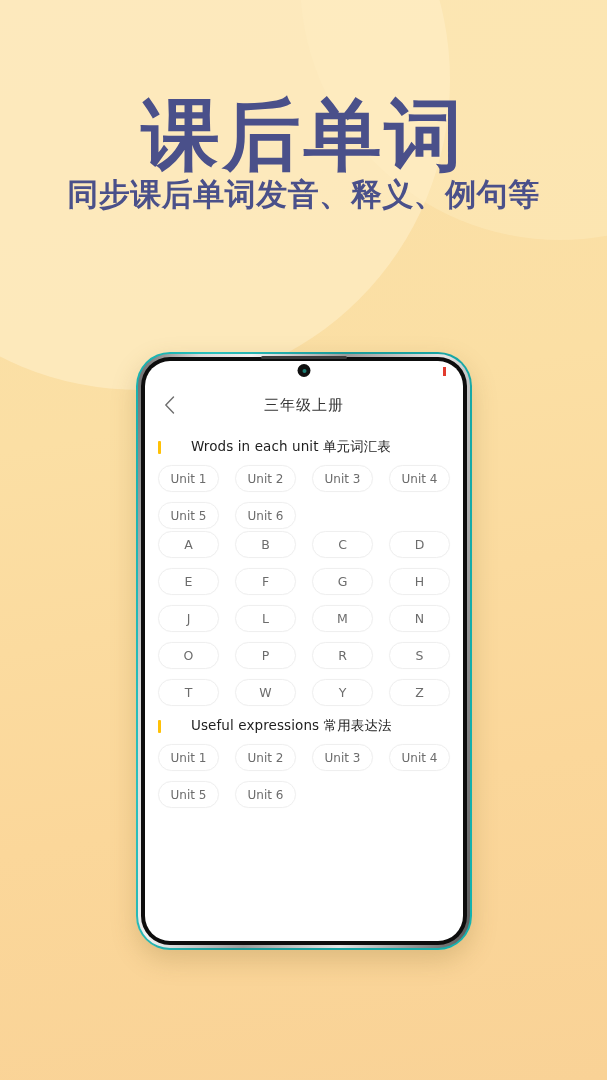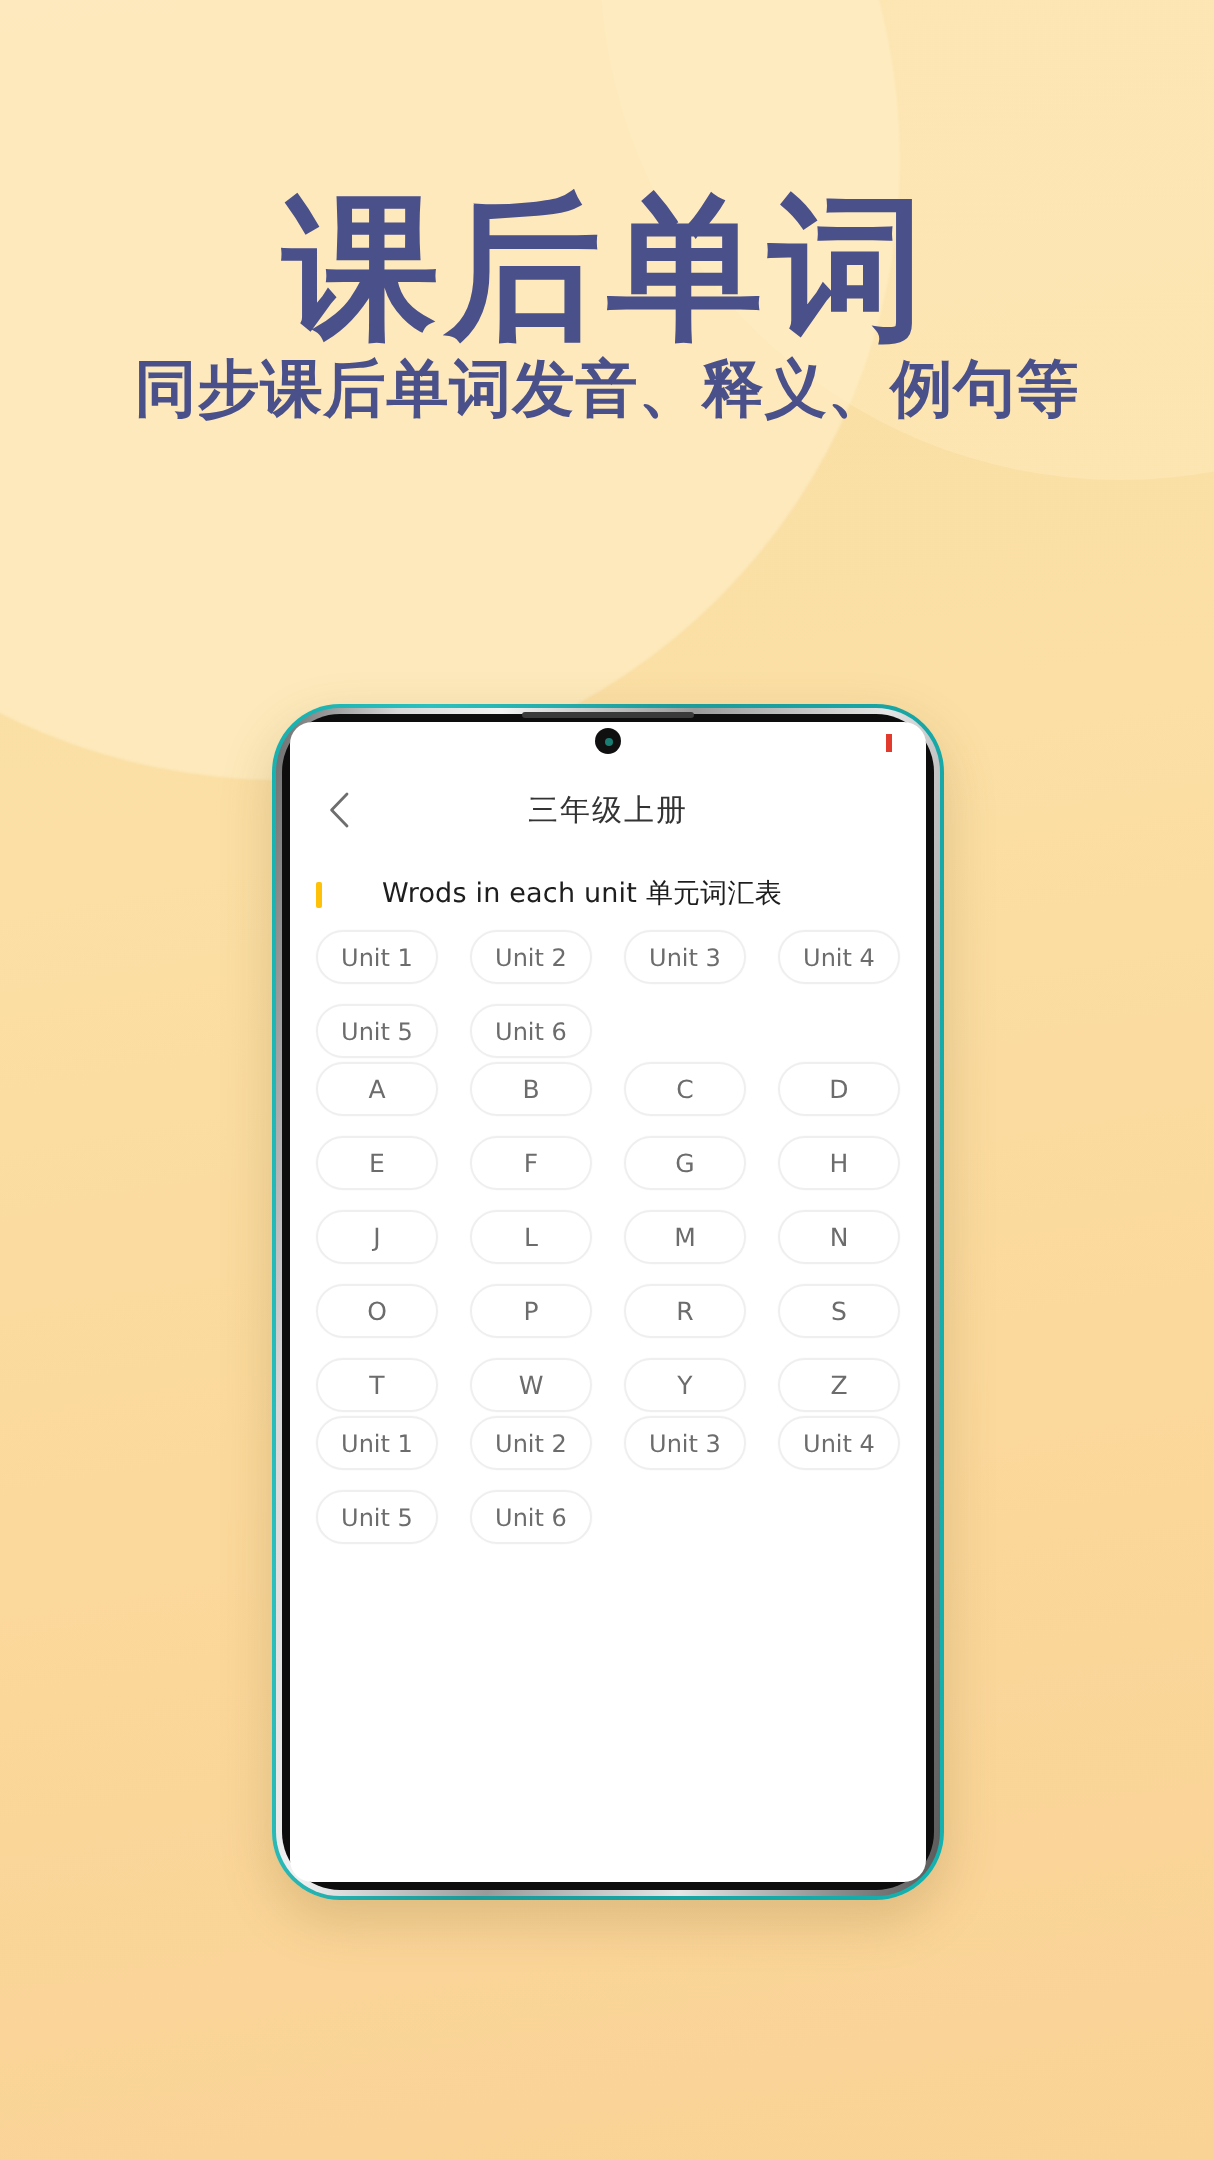--- a/index.html
+++ b/index.html
@@ -87,21 +87,21 @@
     width: 100%;
     height: 100%;
     border-radius: 29px;
     background: #0d0d0d;
     padding: 4px;
   }
   .phone-screen {
     position: relative;
     width: 100%;
     height: 100%;
-    border-radius: 11px;
+    border-radius: 25px;
     background: #ffffff;
     overflow: hidden;
   }
 
   
   .earpiece {
     position: absolute;
     left: 50%;
     transform: translateX(-50%);
     top: 4px;
@@ -311,20 +311,24 @@
                   <div class="pill letter">R</div>
                   <div class="pill letter">S</div>
                   <div class="pill letter">T</div>
                   <div class="pill letter">W</div>
                   <div class="pill letter">Y</div>
                   <div class="pill letter">Z</div>
                 </div>
               </div>
 
               <div class="section">
+                <div class="section-head">
+                  <span class="section-bar"></span>
+                  <span class="section-title">Useful expressions 常用表达法</span>
+                </div>
                 <div class="pill-grid">
                   <div class="pill">Unit 1</div>
                   <div class="pill">Unit 2</div>
                   <div class="pill">Unit 3</div>
                   <div class="pill">Unit 4</div>
                   <div class="pill">Unit 5</div>
                   <div class="pill">Unit 6</div>
                 </div>
               </div>
 

